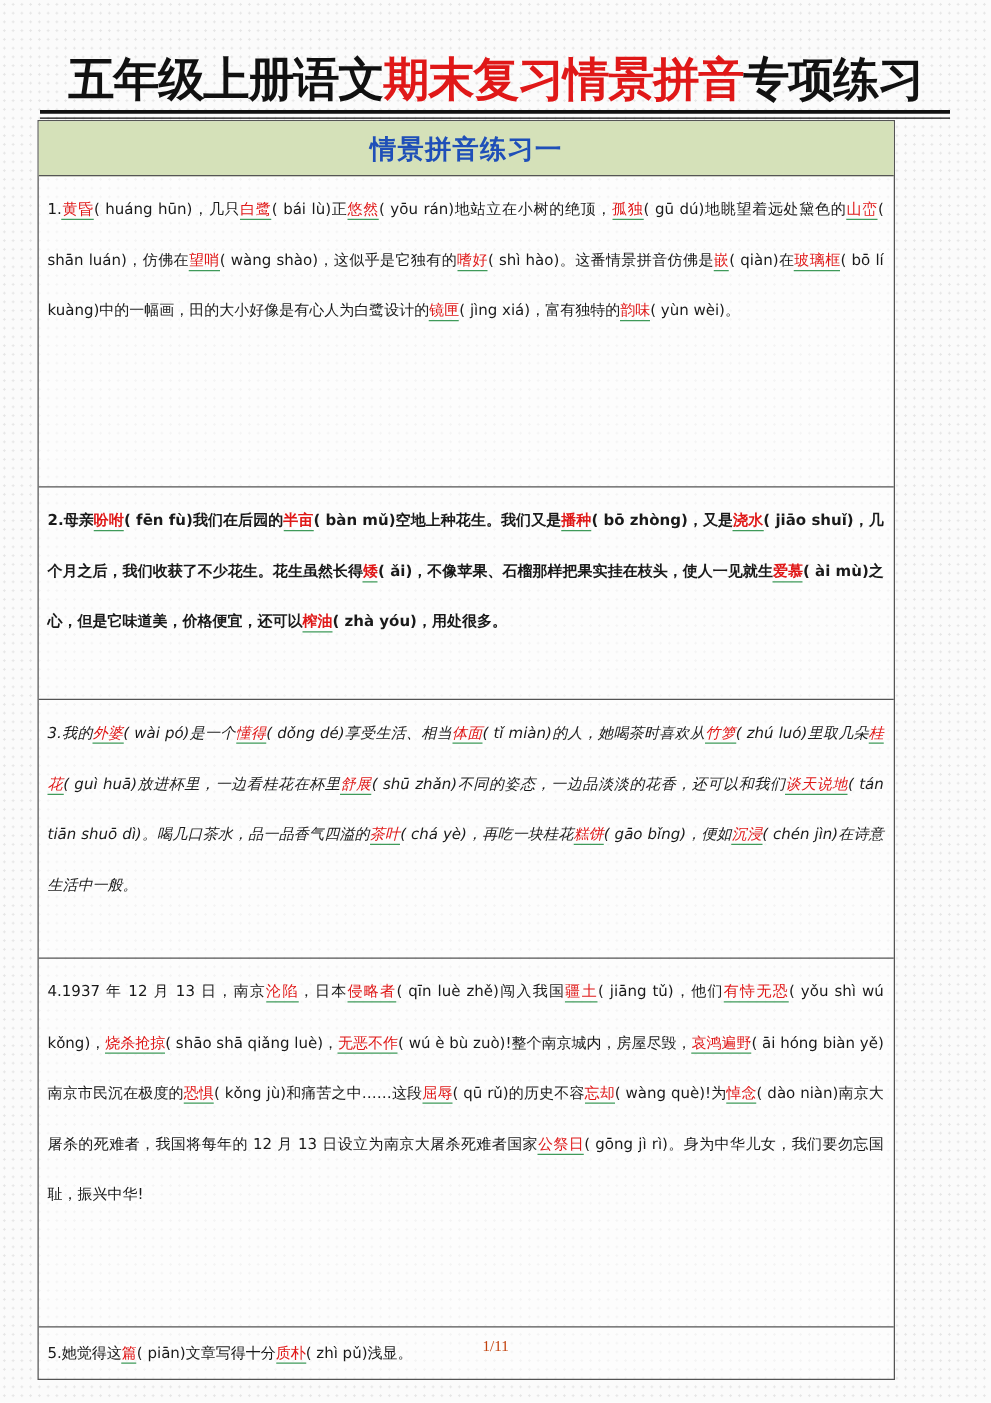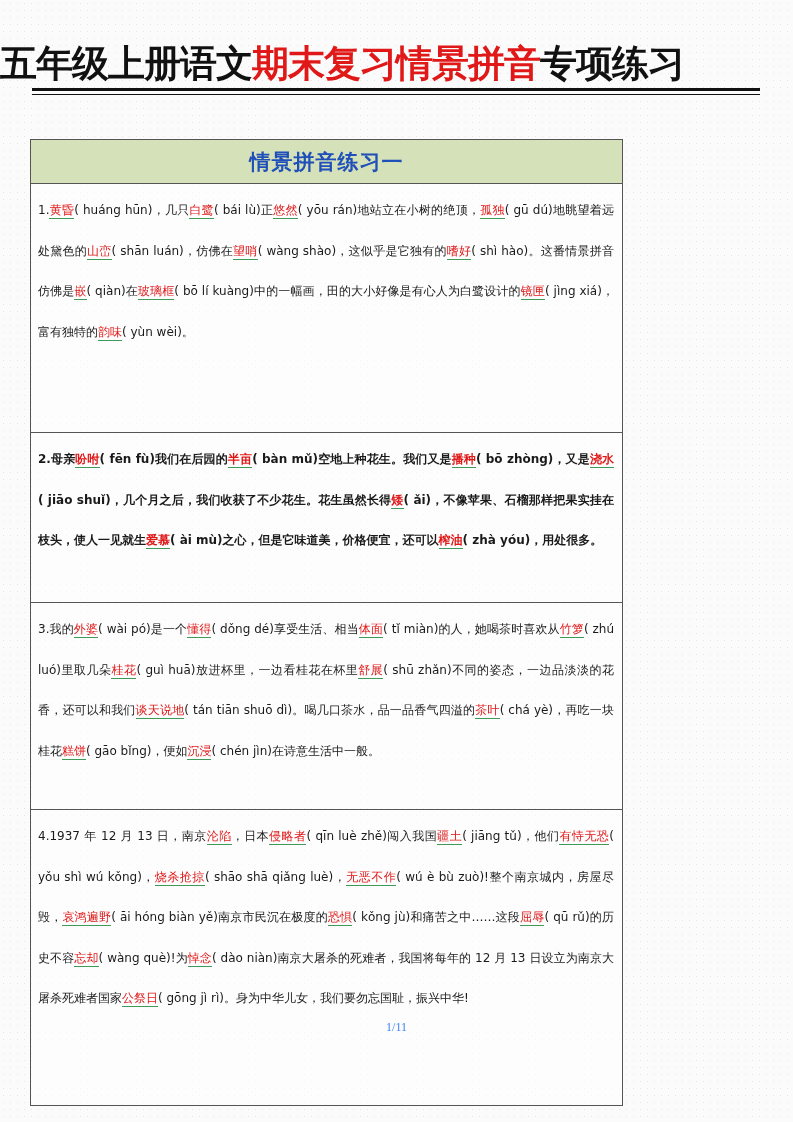--- a/index.html
+++ b/index.html
@@ -11,44 +11,44 @@
       background-color: #fbfbfb;
       background-image: radial-gradient(circle, #e6e6e6 0.8px, transparent 1px);
       background-size: 7px 7px;
       font-family: "DejaVu Sans", "Liberation Sans", sans-serif;
       color: #1a1a1a;
     }
     .title {
       position: absolute;
       left: 0; width: 793px;
       top: 40px;
+      text-align: center;
       font-family: "DejaVu Sans", sans-serif;
       font-weight: bold;
       font-size: 37px;
       letter-spacing: -1px;
       line-height: 48px;
       white-space: nowrap;
     }
     .title .black { color: #111; }
     .title .red { color: #e01818; }
     .title-rule {
       position: absolute;
       left: 32px; width: 728px;
       top: 88px;
       height: 7px;
       border-top: 3px solid #111;
       border-bottom: 1.5px solid #111;
     }
     .sheet {
       position: absolute;
       left: 30px; top: 96px;
-      width: 593px;
+      width: 686px;
       border: 1.5px solid #555;
       background: rgba(255,255,255,0.55);
-      margin-top: 43px;
     }
     .band {
       height: 44px;
       background: #d5e1b9;
       border-bottom: 1.5px solid #555;
       text-align: center;
       line-height: 44px;
       font-weight: bold;
       font-size: 21px;
       color: #1f4fb8;
@@ -58,44 +58,45 @@
       border-bottom: 1.5px solid #555;
       padding: 6px 8px 6px 7px;
       font-size: 12px;
       line-height: 40.6px;
       text-align: justify;
       text-align-last: left;
     }
     .item:last-child { border-bottom: none; }
     .item.i1 { height: 249px; }
     .item.i2 { height: 170px; font-weight: bold; }
-    .item.i3 { height: 207px; }
+    .item.i3 { height: 207px; font-style: italic; }
     .item.i4 { height: 295px; }
     .item.i5 { height: 41px; padding-top: 0; }
     .kw {
       color: #e01818;
       border-bottom: 1.5px solid #3f9a5a;
       padding-bottom: 1px;
     }
     .footer {
       position: absolute;
-      top: 1020px; left: 0; width: 793px;
+      top: 1070px; left: 0; width: 793px;
       text-align: center;
       font-family: "Liberation Serif", serif;
       font-size: 12px;
-      color: #3b82f6;
+      color: #c2410c;
     }
   </style>
 </head>
 <body>
 
 <div class="title"><span class="black">五年级上册语文</span><span class="red">期末复习情景拼音</span><span class="black">专项练习</span></div>
 <div class="title-rule"></div>
 
 <div class="sheet">
   <div class="band">情景拼音练习一</div>
   <div class="item i1"><span>1.</span><span class="kw">黄昏</span><span>( huáng  hūn)，几只</span><span class="kw">白鹭</span><span>( bái lù)正</span><span class="kw">悠然</span><span>( yōu rán)地站立在小树的绝顶，</span><span class="kw">孤独</span><span>( gū  dú)地眺望着远处黛色的</span><span class="kw">山峦</span><span>( shān luán)，仿佛在</span><span class="kw">望哨</span><span>( wàng shào)，这似乎是它独有的</span><span class="kw">嗜好</span><span>( shì hào)。这番情景拼音仿佛是</span><span class="kw">嵌</span><span>( qiàn)在</span><span class="kw">玻璃框</span><span>( bō  lí kuàng)中的一幅画，田的大小好像是有心人为白鹭设计的</span><span class="kw">镜匣</span><span>( jìng  xiá)，富有独特的</span><span class="kw">韵味</span><span>( yùn wèi)。</span></div>
   <div class="item i2"><span>2.母亲</span><span class="kw">吩咐</span><span>( fēn fù)我们在后园的</span><span class="kw">半亩</span><span>( bàn mǔ)空地上种花生。我们又是</span><span class="kw">播种</span><span>( bō  zhòng)，又是</span><span class="kw">浇水</span><span>( jiāo shuǐ)，几个月之后，我们收获了不少花生。花生虽然长得</span><span class="kw">矮</span><span>( ǎi)，不像苹果、石榴那样把果实挂在枝头，使人一见就生</span><span class="kw">爱慕</span><span>( ài mù)之心，但是它味道美，价格便宜，还可以</span><span class="kw">榨油</span><span>( zhà yóu)，用处很多。</span></div>
   <div class="item i3"><span>3.我的</span><span class="kw">外婆</span><span>( wài pó)是一个</span><span class="kw">懂得</span><span>( dǒng  dé)享受生活、相当</span><span class="kw">体面</span><span>( tǐ miàn)的人，她喝茶时喜欢从</span><span class="kw">竹箩</span><span>( zhú luó)里取几朵</span><span class="kw">桂花</span><span>(  guì huā)放进杯里，一边看桂花在杯里</span><span class="kw">舒展</span><span>( shū  zhǎn)不同的姿态，一边品淡淡的花香，还可以和我们</span><span class="kw">谈天说地</span><span>( tán tiān shuō  dì)。喝几口茶水，品一品香气四溢的</span><span class="kw">茶叶</span><span>( chá yè)，再吃一块桂花</span><span class="kw">糕饼</span><span>(  gāo bǐng)，便如</span><span class="kw">沉浸</span><span>( chén jìn)在诗意生活中一般。</span></div>
   <div class="item i4"><span>4.1937 年 12 月 13 日，南京</span><span class="kw">沦陷</span><span>，日本</span><span class="kw">侵略者</span><span>( qīn luè zhě)闯入我国</span><span class="kw">疆土</span><span>( jiāng  tǔ)，他们</span><span class="kw">有恃无恐</span><span>( yǒu shì wú kǒng)，</span><span class="kw">烧杀抢掠</span><span>( shāo shā  qiǎng  luè)，</span><span class="kw">无恶不作</span><span>( wú è bù zuò)!整个南京城内，房屋尽毁，</span><span class="kw">哀鸿遍野</span><span>(  āi hóng  biàn yě)南京市民沉在极度的</span><span class="kw">恐惧</span><span>( kǒng  jù)和痛苦之中……这段</span><span class="kw">屈辱</span><span>( qū  rǔ)的历史不容</span><span class="kw">忘却</span><span>( wàng  què)!为</span><span class="kw">悼念</span><span>( dào niàn)南京大屠杀的死难者，我国将每年的 12 月 13 日设立为南京大屠杀死难者国家</span><span class="kw">公祭日</span><span>(  gōng  jì rì)。身为中华儿女，我们要勿忘国耻，振兴中华!</span></div>
+  <div class="item i5"><span>5.她觉得这</span><span class="kw">篇</span><span>( piān)文章写得十分</span><span class="kw">质朴</span><span>( zhì pǔ)浅显。</span></div>
 </div>
 
 <div class="footer">1/11</div>
 
 </body></html>

